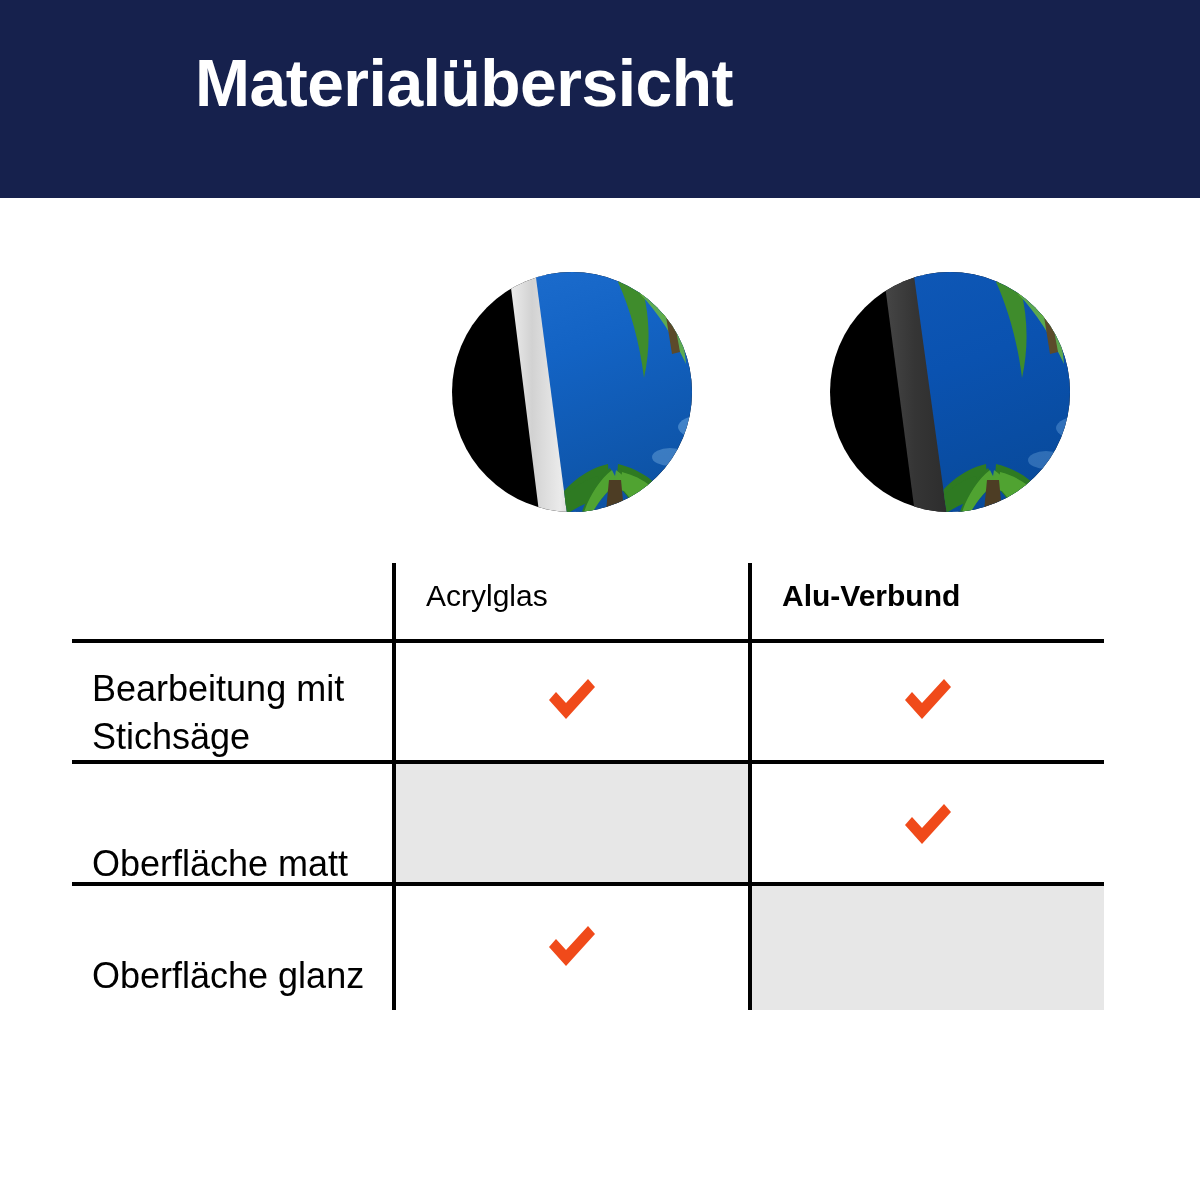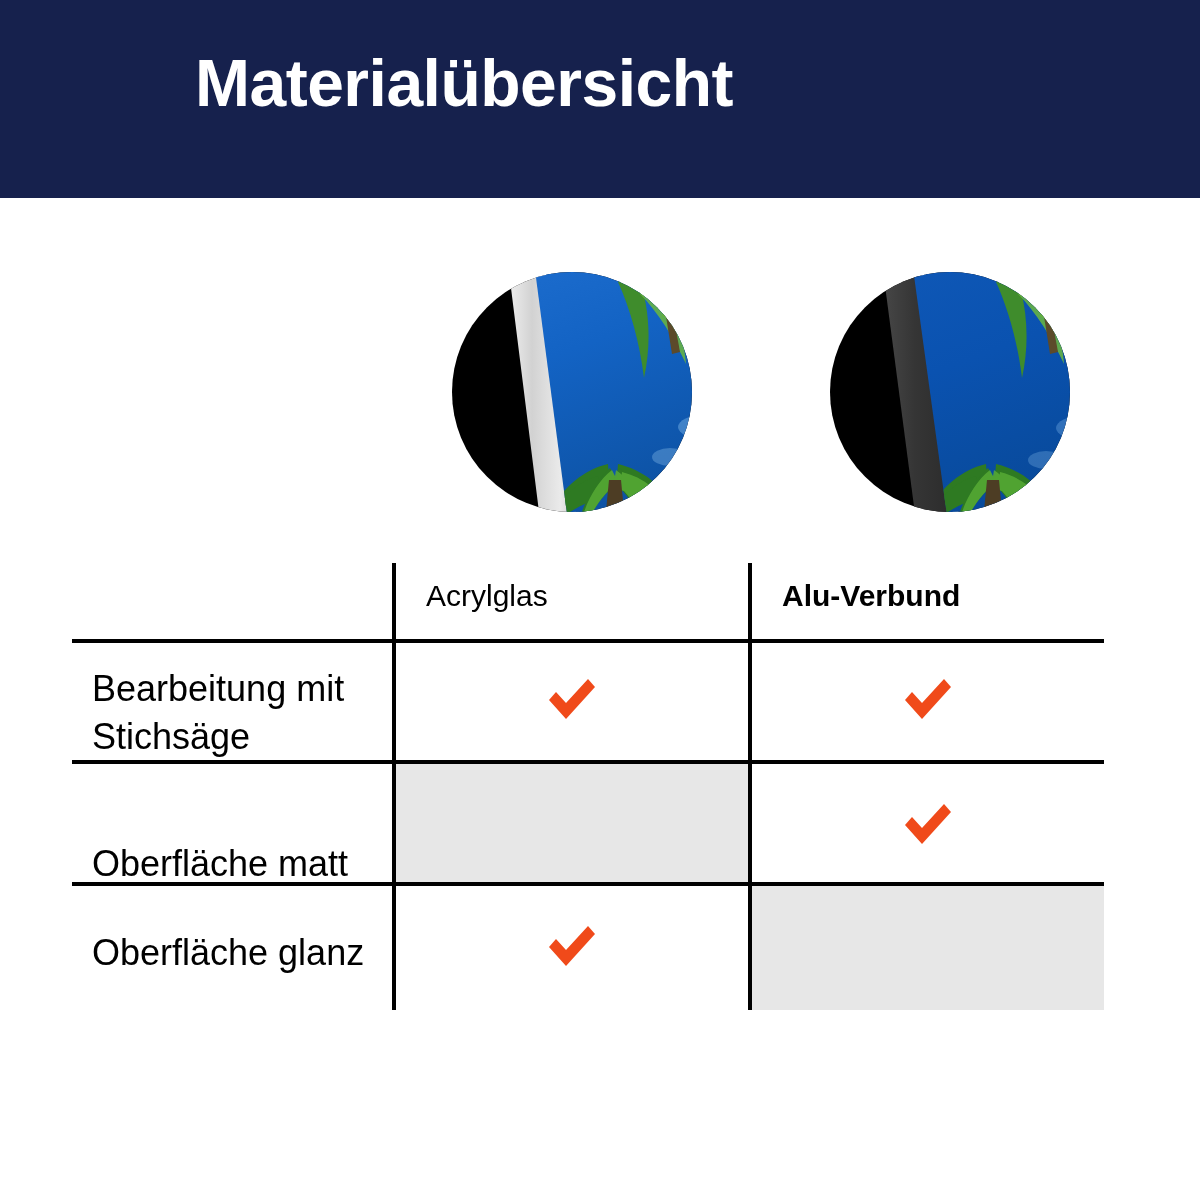--- a/index.html
+++ b/index.html
@@ -119,21 +119,21 @@
   .row-label {
     position: absolute;
     left: 20px;
     width: 296px;
     font-size: 36px;
     color: #000000;
     line-height: 1.32;
   }
   #label-row-0 { top: 102px; }
   #label-row-1 { top: 245px; margin-top: 32px; }
-  #label-row-2 { top: 366px; }
+  #label-row-2 { top: 389px; }
 
   .check-mark {
     position: absolute;
     width: 54px;
     height: 46px;
   }
 </style>
 </head>
 <body>
 

